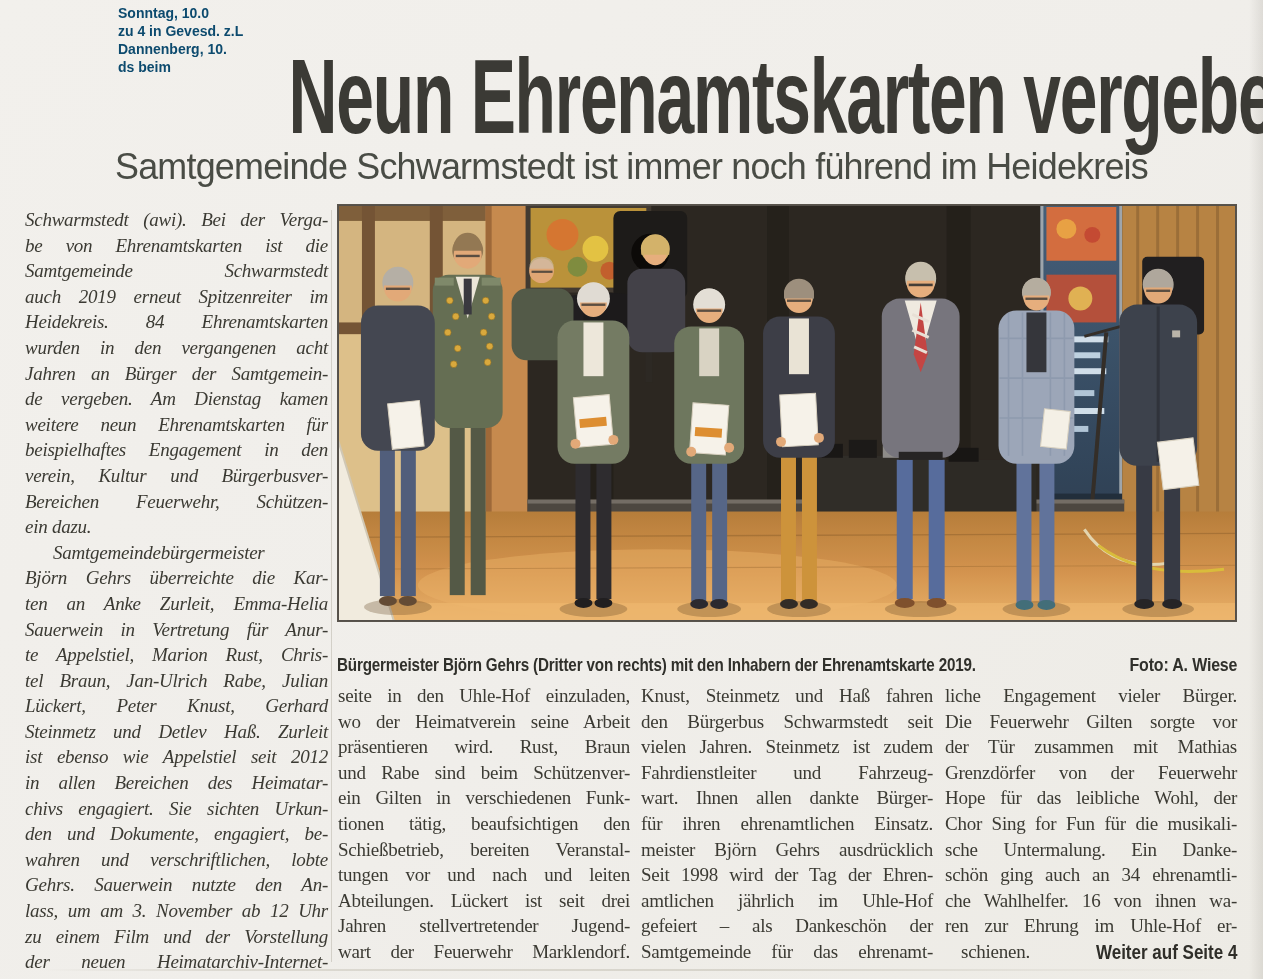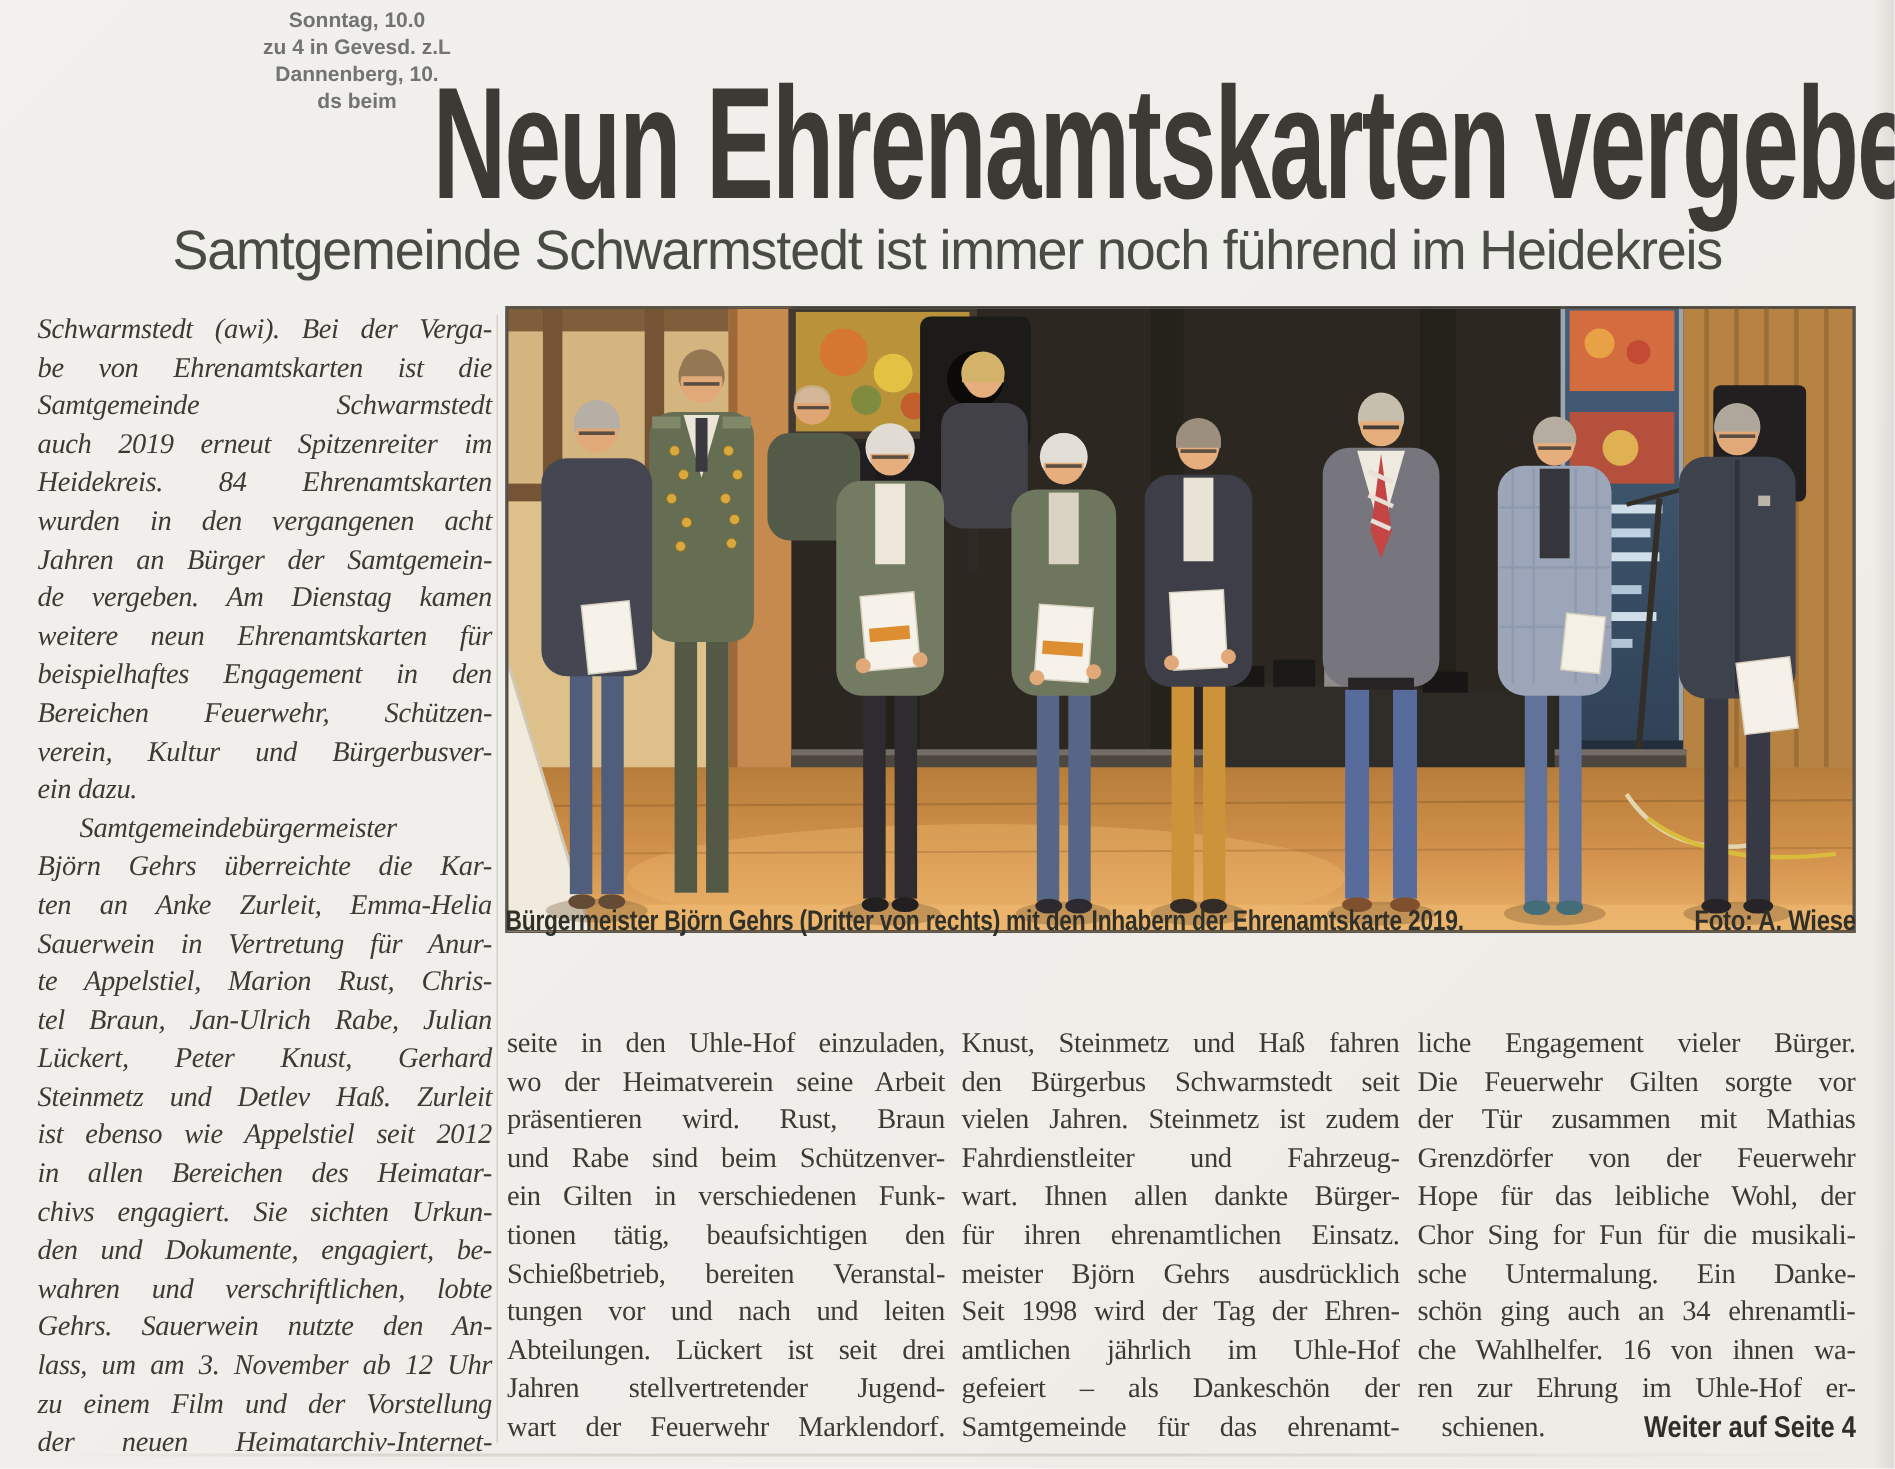--- a/index.html
+++ b/index.html
@@ -5,23 +5,23 @@
 <style>
   html,body{margin:0;padding:0;}
   body{
     width:1263px;height:979px;position:relative;overflow:hidden;
     background:linear-gradient(135deg,#f2f0ec 0%,#f0eeea 55%,#edebe5 100%);
     font-family:"Liberation Serif",serif;color:#3a3833;
   }
   .page{position:absolute;inset:0;}
 
   
-  .bleed{position:absolute;left:118px;top:4px;width:240px;text-align:center;
+  .bleed{position:absolute;left:118px;top:4px;width:240px;text-align:left;
     font-family:"Liberation Sans",sans-serif;font-weight:bold;font-size:14px;line-height:18px;
-    color:#737373;filter:blur(.4px);}
+    color:#0c4a6e;filter:blur(.4px);}
   .bleed div{white-space:nowrap;}
 
   .headline{position:absolute;left:0;top:44px;width:1263px;text-align:center;}
   .headline span{display:inline-block;transform:scaleX(.64);
     font-family:"Liberation Sans",sans-serif;font-weight:bold;font-size:106px;line-height:104px;
     letter-spacing:-2px;color:#3b3a35;white-space:nowrap;}
   .subheadline{position:absolute;left:0;top:147px;width:1263px;text-align:center;}
   .subheadline span{display:inline-block;transform:scaleX(.97);
     font-family:"Liberation Sans",sans-serif;font-weight:normal;font-size:37px;line-height:40px;
     letter-spacing:-.8px;color:#494c45;white-space:nowrap;}
@@ -41,21 +41,21 @@
     transform:scaleX(.85);transform-origin:right center;
     font-family:"Liberation Sans",sans-serif;font-weight:bold;font-size:20px;color:#2f2e29;
     white-space:nowrap;}
 
   .colrule{position:absolute;left:331px;top:210px;width:1px;height:752px;background:#d3d0c8;}
 
   .photo{position:absolute;left:337px;top:204px;width:900px;height:418px;
     border:1px solid #59544c;box-sizing:border-box;background:#2a2723;}
   .photo svg{display:block;width:100%;height:100%;}
 
-  .caption{position:absolute;left:337px;top:602px;width:900px;height:26px;text-decoration:underline;}
+  .caption{position:absolute;left:337px;top:652px;width:900px;height:26px;text-decoration:underline;}
   .caption .cap, .caption .credit{position:absolute;top:0;display:inline-block;white-space:nowrap;
     font-family:"Liberation Sans",sans-serif;font-weight:bold;font-size:19px;line-height:26px;
     color:#30302b;letter-spacing:-.2px;}
   .caption .cap{left:0;transform:scaleX(.80);transform-origin:left center;}
   .caption .credit{right:0;transform:scaleX(.84);transform-origin:right center;}
 
   .crease{position:absolute;left:40px;top:969px;width:1200px;height:2px;
     background:linear-gradient(90deg,transparent,#dcd9d1 15%,#d7d4cb 60%,transparent);}
   .pageedge{position:absolute;right:0;top:0;width:14px;height:100%;
     background:linear-gradient(90deg,rgba(0,0,0,0),rgba(90,85,75,.12));}
@@ -83,22 +83,22 @@
       <div class="ln">Schwarmstedt (awi). Bei der Verga-</div>
       <div class="ln">be von Ehrenamtskarten ist die</div>
       <div class="ln">Samtgemeinde Schwarmstedt</div>
       <div class="ln">auch 2019 erneut Spitzenreiter im</div>
       <div class="ln">Heidekreis. 84 Ehrenamtskarten</div>
       <div class="ln">wurden in den vergangenen acht</div>
       <div class="ln">Jahren an Bürger der Samtgemein-</div>
       <div class="ln">de vergeben. Am Dienstag kamen</div>
       <div class="ln">weitere neun Ehrenamtskarten für</div>
       <div class="ln">beispielhaftes Engagement in den</div>
+      <div class="ln">verein, Kultur und Bürgerbusver-</div>
       <div class="ln">Bereichen Feuerwehr, Schützen-</div>
-      <div class="ln">verein, Kultur und Bürgerbusver-</div>
       <div class="ln">ein dazu.</div>
       <div class="ln">Samtgemeindebürgermeister</div>
       <div class="ln">Björn Gehrs überreichte die Kar-</div>
       <div class="ln">ten an Anke Zurleit, Emma-Helia</div>
       <div class="ln">Sauerwein in Vertretung für Anur-</div>
       <div class="ln">te Appelstiel, Marion Rust, Chris-</div>
       <div class="ln">tel Braun, Jan-Ulrich Rabe, Julian</div>
       <div class="ln">Lückert, Peter Knust, Gerhard</div>
       <div class="ln">Steinmetz und Detlev Haß. Zurleit</div>
       <div class="ln">ist ebenso wie Appelstiel seit 2012</div>

